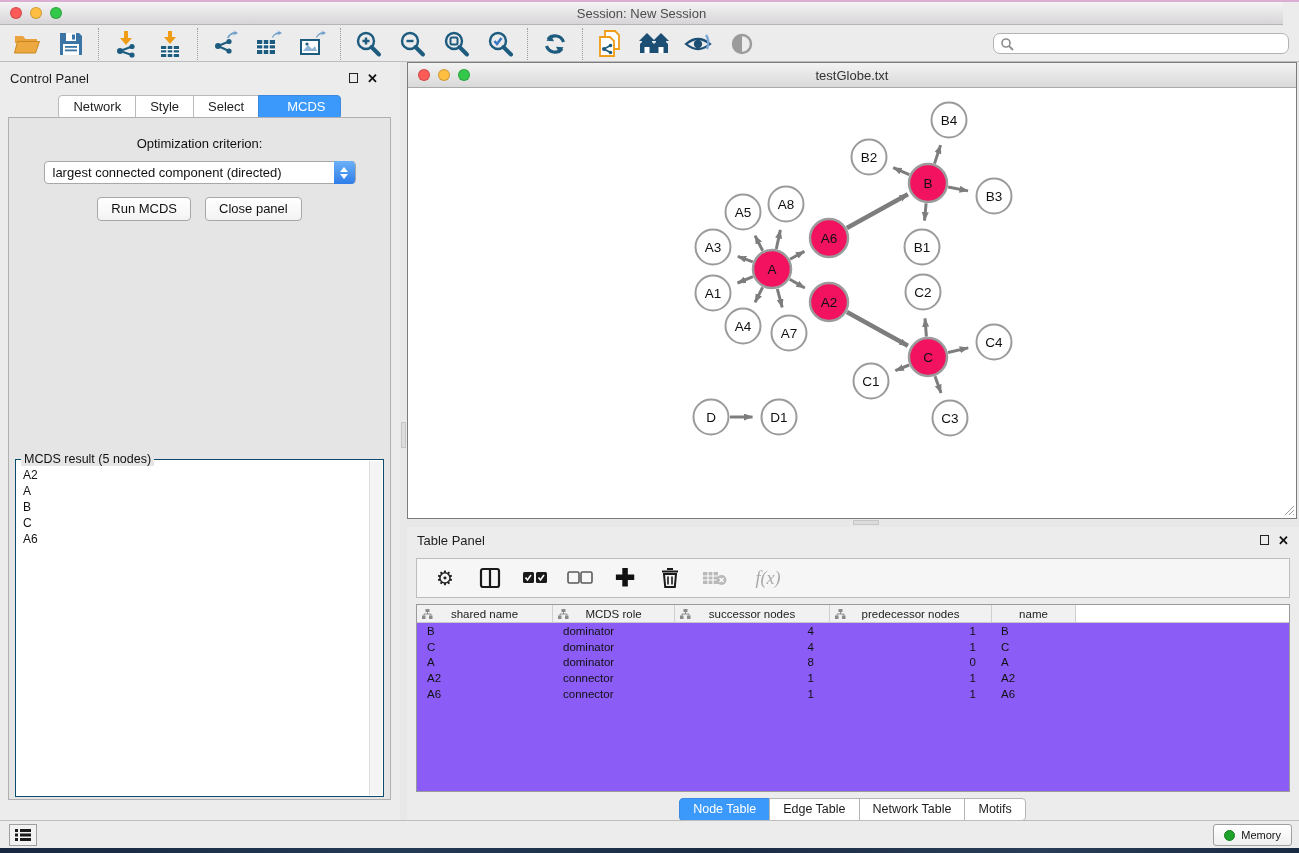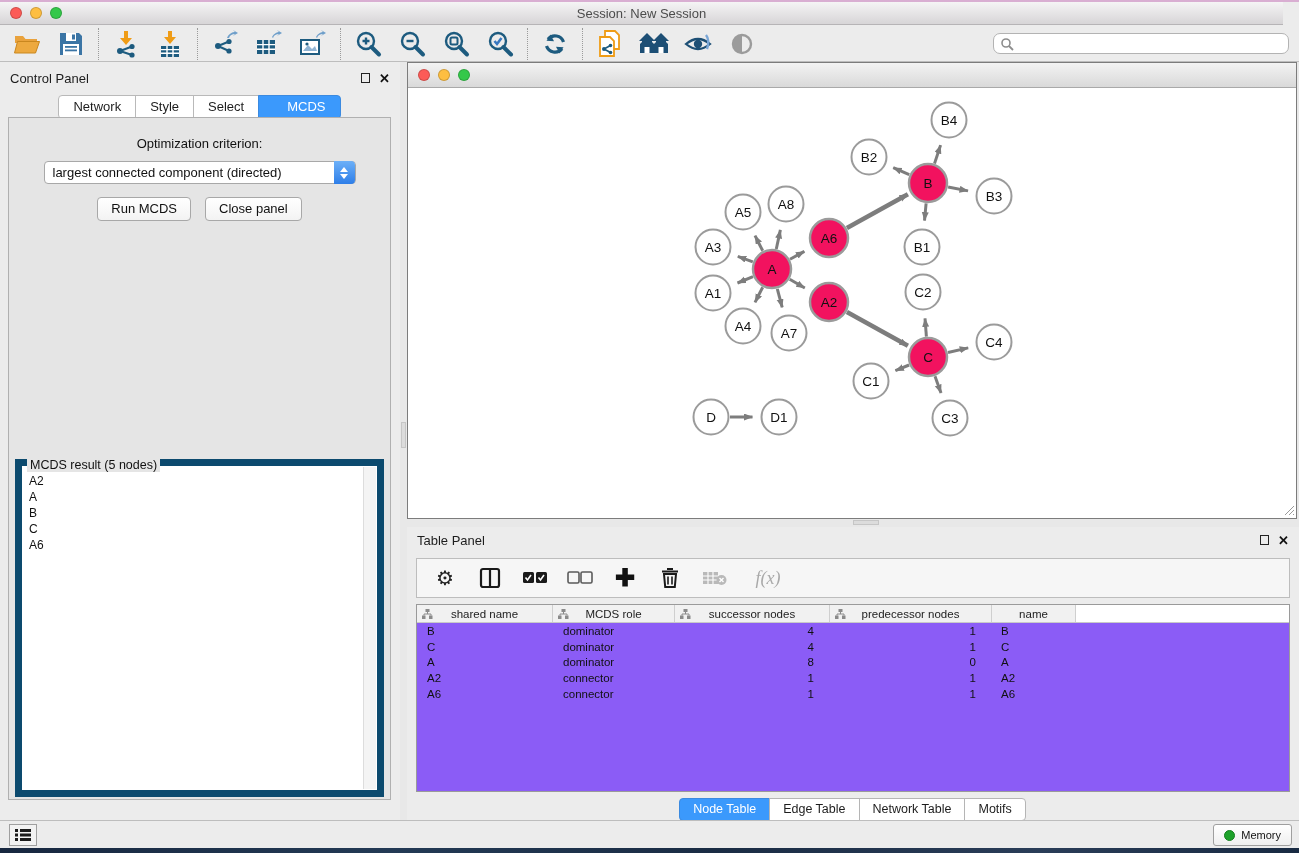--- a/index.html
+++ b/index.html
@@ -27,21 +27,21 @@
   .search-wrap { margin-left:auto; margin-right:2px; position:relative; }
   .search-input { width:296px; height:21px; border:1px solid #b3b3b3; border-radius:7px;
     background:#fff; padding:0 6px 0 24px; font-size:12px; outline:none; }
   .search-glass { position:absolute; left:7px; top:4px; }
 
   
   .main { position:absolute; top:62px; left:0; right:0; height:758px; background:#e8e8e8; }
 
   
   .control-panel { position:absolute; left:0; top:0; width:400px; height:758px; background:#ececec; }
-  .panel-head { position:absolute; top:4px; left:0; right:0; height:24px; display:flex; align-items:center; }
+  .panel-head { position:absolute; top:4px; left:0; right:12px; height:24px; display:flex; align-items:center; }
   .panel-title { font-size:13px; color:#1d1d1d; margin-left:10px; }
   .panel-head-icons { margin-left:auto; margin-right:10px; display:flex; gap:9px; align-items:center; }
   .float-box { width:9px; height:10px; border:1.5px solid #222; display:inline-block; }
   .close-x { font-size:13px; font-weight:bold; color:#111; line-height:1; }
 
   .cp-tabs { position:absolute; top:33px; left:0; right:0; display:flex; justify-content:center; }
   .cp-tab { font-size:13px; color:#1d1d1d; background:#fff; border:1px solid #b9b9b9;
     padding:3px 14px 4px; margin-left:-1px; }
   .cp-tab:first-child{ border-radius:4px 0 0 4px; }
   .cp-tab:last-child{ border-radius:0 4px 4px 0;padding-left:28px; }
@@ -57,21 +57,21 @@
     background:linear-gradient(#6cb0f8,#2e7ee8); display:flex; flex-direction:column;
     align-items:center; justify-content:center; gap:2px; }
   .chev { width:0; height:0; border-left:4px solid transparent; border-right:4px solid transparent; }
   .chev.up { border-bottom:5px solid #fff; }
   .chev.down { border-top:5px solid #fff; }
   .cp-buttons { display:flex; justify-content:center; gap:14px; margin-top:13px; }
   .btn { background:linear-gradient(#ffffff,#f3f3f3); border:1px solid #a8a8a8; border-radius:4px;
     font-size:13px; color:#111; padding:3px 13px 4px; }
 
   .result-box { position:absolute; left:6px; right:6px; top:341px; height:338px;
-    background:#fff; border:7px solid #0c4a6e; }
+    background:#fff; border:1px solid #0c4a6e; }
   .result-legend { position:absolute; top:-8px; left:5px; background:#e5e5e5; padding:0 3px;
     font-size:12.5px; color:#111; }
   .result-list { position:absolute; inset:1px 14px 1px 1px; padding:6px 0 0 6px; font-size:12px;
     color:#111; line-height:16px; }
   .result-scroll { position:absolute; top:1px; bottom:1px; right:1px; width:13px;
     background:#f4f4f4; border-left:1px solid #ddd; }
 
   
   .vsplit { position:absolute; left:400px; top:0; width:7px; height:758px; background:#e8e8e8; }
   .vsplit .grip { position:absolute; top:360px; left:1px; width:5px; height:26px; background:#dcdcdc; border:1px solid #c6c6c6; }
@@ -386,20 +386,21 @@
 
     <div class="vsplit">
         <span class="grip"></span>
       </div>
     <div class="hsplit">
         <span class="grip"></span>
       </div>
 
     <div class="net-window">
       <div class="net-titlebar">
+        <div class="net-title">testGlobe.txt</div>
         <div class="tl-group">
           <span class="tl red"></span>
           <span class="tl yellow"></span>
           <span class="tl green"></span>
         </div>
       </div>
       <div class="net-body">
         <svg id="graph-svg" width="888" height="429" viewBox="0 0 888 429">
             <defs>
               <marker id="arrow" markerWidth="11" markerHeight="9" refX="8.5" refY="3.5" orient="auto" markerUnits="userSpaceOnUse">

